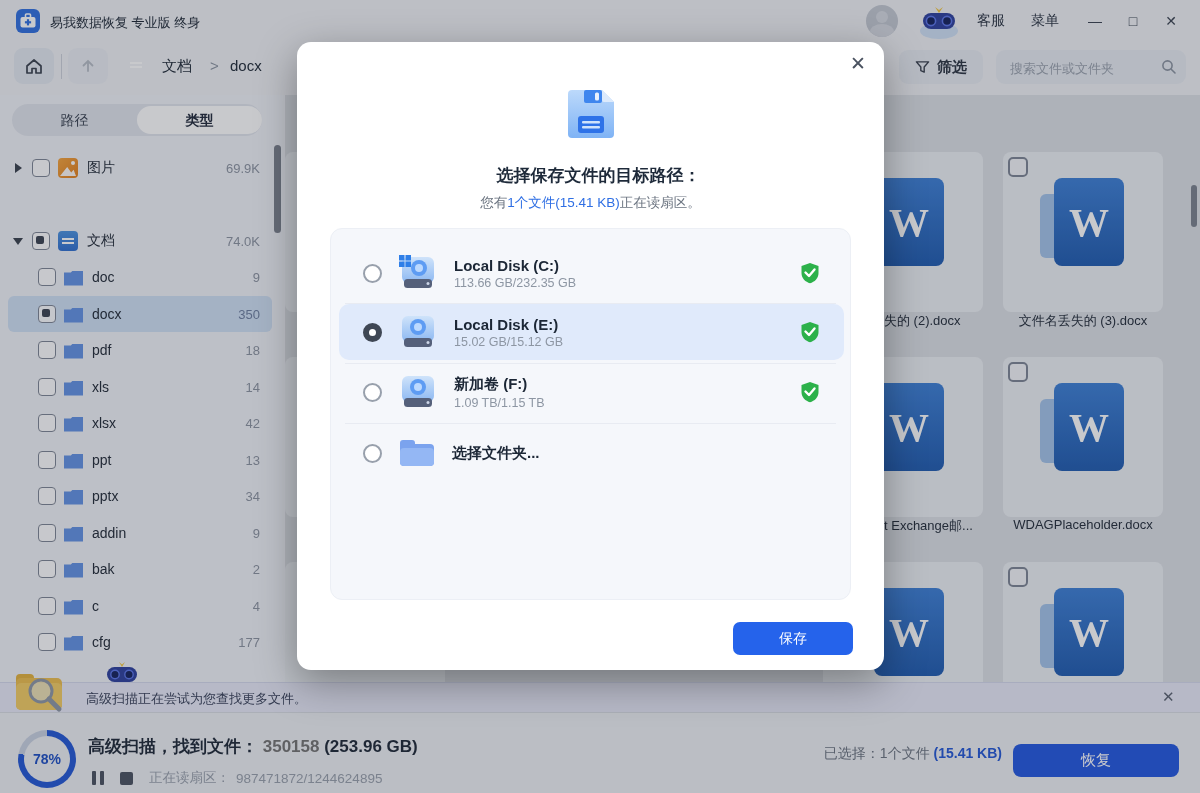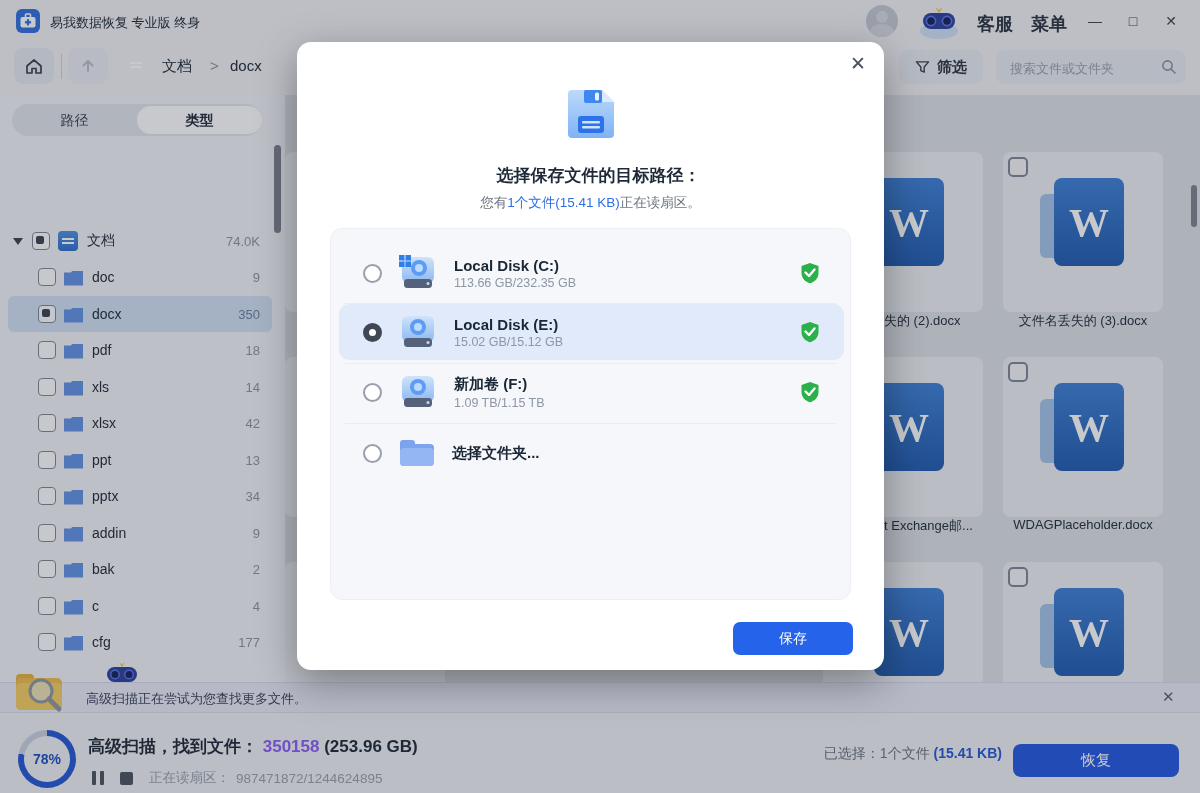--- a/index.html
+++ b/index.html
@@ -5,21 +5,21 @@
   html,body{margin:0;padding:0;background:#888;}
   .stage{position:relative;width:1200px;height:793px;overflow:hidden;
          font-family:"Liberation Sans","DejaVu Sans",sans-serif;background:#eef0f4;}
   .abs{position:absolute;}
   
   .topbar{position:absolute;left:0;top:0;width:1200px;height:42px;background:#f0f2f6;}
   .apptitle{position:absolute;left:50px;top:14px;font-size:13px;color:#1b2533;}
   .avatar{position:absolute;left:866px;top:5px;width:32px;height:32px;border-radius:50%;background:#c3c8d2;overflow:hidden;}
   .avatar::before{content:"";position:absolute;left:10px;top:6px;width:12px;height:12px;border-radius:50%;background:#d6dae2;}
   .avatar::after{content:"";position:absolute;left:4px;top:19px;width:24px;height:16px;border-radius:50%;background:#d6dae2;}
-  .ttxt{position:absolute;top:12px;font-size:18px;color:#2a3342;cursor:default;font-weight:bold;}
+  .ttxt{position:absolute;top:12px;font-size:14px;color:#2a3342;cursor:default;}
   .wbtn{position:absolute;top:6px;width:34px;height:30px;text-align:center;line-height:30px;font-size:14px;color:#3a4250;}
   
   .toolbar{position:absolute;left:0;top:42px;width:1200px;height:53px;background:#f0f2f6;}
   .navbtn{position:absolute;top:6px;width:40px;height:36px;border-radius:9px;background:#e3e8f0;display:flex;align-items:center;justify-content:center;}
   .vsep{position:absolute;left:61px;top:12px;width:1px;height:25px;background:#ccd1da;}
   .bct{position:absolute;top:15px;font-size:15px;color:#212b38;}
   .bcsep{color:#8a93a0;}
   .pillbtn{position:absolute;top:8px;height:34px;border-radius:9px;background:#e7ebf2;display:flex;align-items:center;justify-content:center;gap:7px;font-size:15px;color:#2b3442;}
   .search{position:absolute;left:996px;top:8px;width:190px;height:34px;border-radius:9px;background:#e7ebf2;}
   .search input{position:absolute;left:12px;top:0;width:145px;height:34px;border:0;background:transparent;outline:none;font-size:13px;color:#333;font-family:Liberation Sans, sans-serif;}
@@ -67,21 +67,21 @@
   .notxt{position:absolute;left:86px;top:7px;font-size:13px;color:#39415a;}
   .nclose{position:absolute;left:1162px;top:5px;font-size:15px;color:#5a6170;}
   .robot{position:absolute;left:102px;top:660px;}
   .nficon{position:absolute;left:14px;top:668px;}
   .statusbar{position:absolute;left:0;top:712px;width:1200px;height:81px;background:#eef0f4;border-top:1px solid #d9dce3;box-sizing:border-box;}
   .ring{position:absolute;left:18px;top:17px;width:58px;height:58px;border-radius:50%;
         background:conic-gradient(#2257d6 0 78%,#c9d2e2 78% 100%);display:flex;align-items:center;justify-content:center;}
   .ring::before{content:"";position:absolute;left:6px;top:6px;width:46px;height:46px;border-radius:50%;background:#eef0f4;}
   .ringtxt{position:relative;font-size:14px;font-weight:bold;color:#1d4fc4;}
   .scanline{position:absolute;left:88px;top:22px;font-size:17px;font-weight:bold;color:#1c2736;}
-  .scanline .blue{color:#8b5cf6;}
+  .scanline .blue{color:#737373;}
   .subline{position:absolute;left:92px;top:56px;display:flex;align-items:center;gap:6px;font-size:13.5px;color:#98a0ac;}
   .pbar{display:inline-flex;gap:4px;margin-right:10px;}
   .pbar span{width:4px;height:14px;background:#4a5260;border-radius:1px;display:inline-block;}
   .stop{width:13px;height:13px;background:#4a5260;border-radius:2px;margin-right:10px;}
   .selinfo{position:absolute;right:198px;top:32px;font-size:14px;color:#6b7480;}
   .selinfo .blue{color:#2257d6;font-weight:bold;}
   .recover{position:absolute;left:1013px;top:31px;width:166px;height:33px;border-radius:8px;background:#2257e0;
            color:#fff;font-size:15px;display:flex;align-items:center;justify-content:center;}
   
   .dim{position:absolute;inset:0;background:rgba(36,41,52,.25);z-index:40;}
@@ -177,20 +177,27 @@
       </svg>
     </div>
   </div>
 
   <div class="sidebar">
     <div class="tabs">
       <span class="tab" style="left:0">路径</span>
       <span class="tab active" style="left:125px">类型</span>
     </div>
 
+    <div class="trow" style="top:55px">
+      <span class="ar ar-r"></span>
+      <span class="cb"></span>
+      <span class="ic ic-img"></span>
+      <span class="tl">图片</span>
+      <span class="tc">69.9K</span>
+    </div>
     <div class="trow" style="top:128px">
       <span class="ar ar-d"></span>
       <span class="cb part"></span>
       <span class="ic ic-doc"></span>
       <span class="tl">文档</span>
       <span class="tc">74.0K</span>
     </div>
     <div class="trow lv1" style="top:164px">
       <span class="cb"></span>
       <span class="fold"></span>

